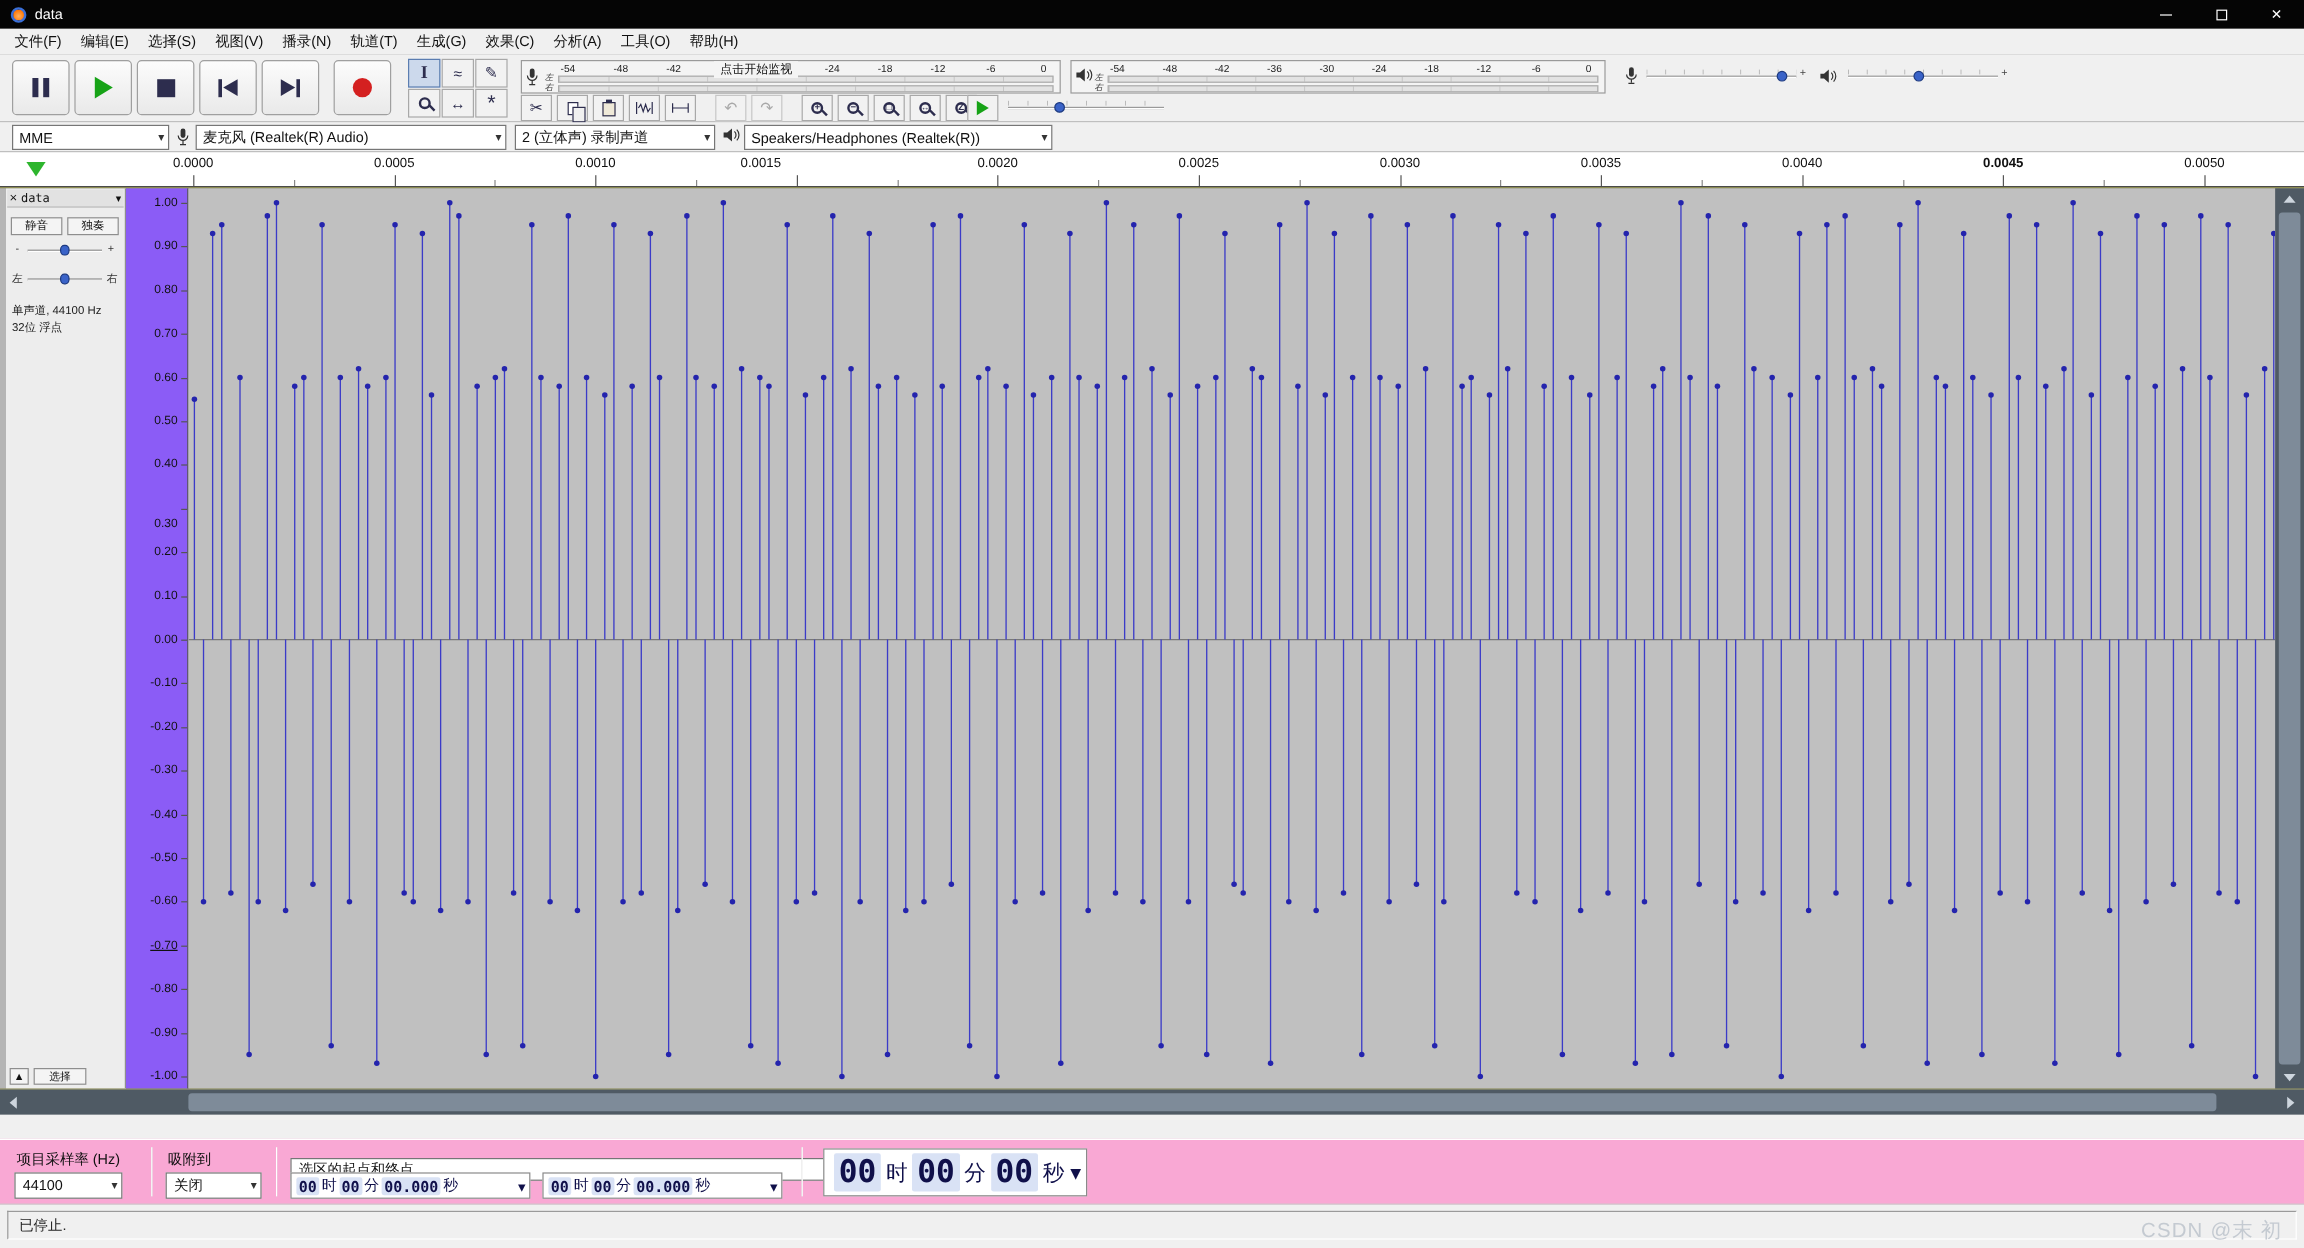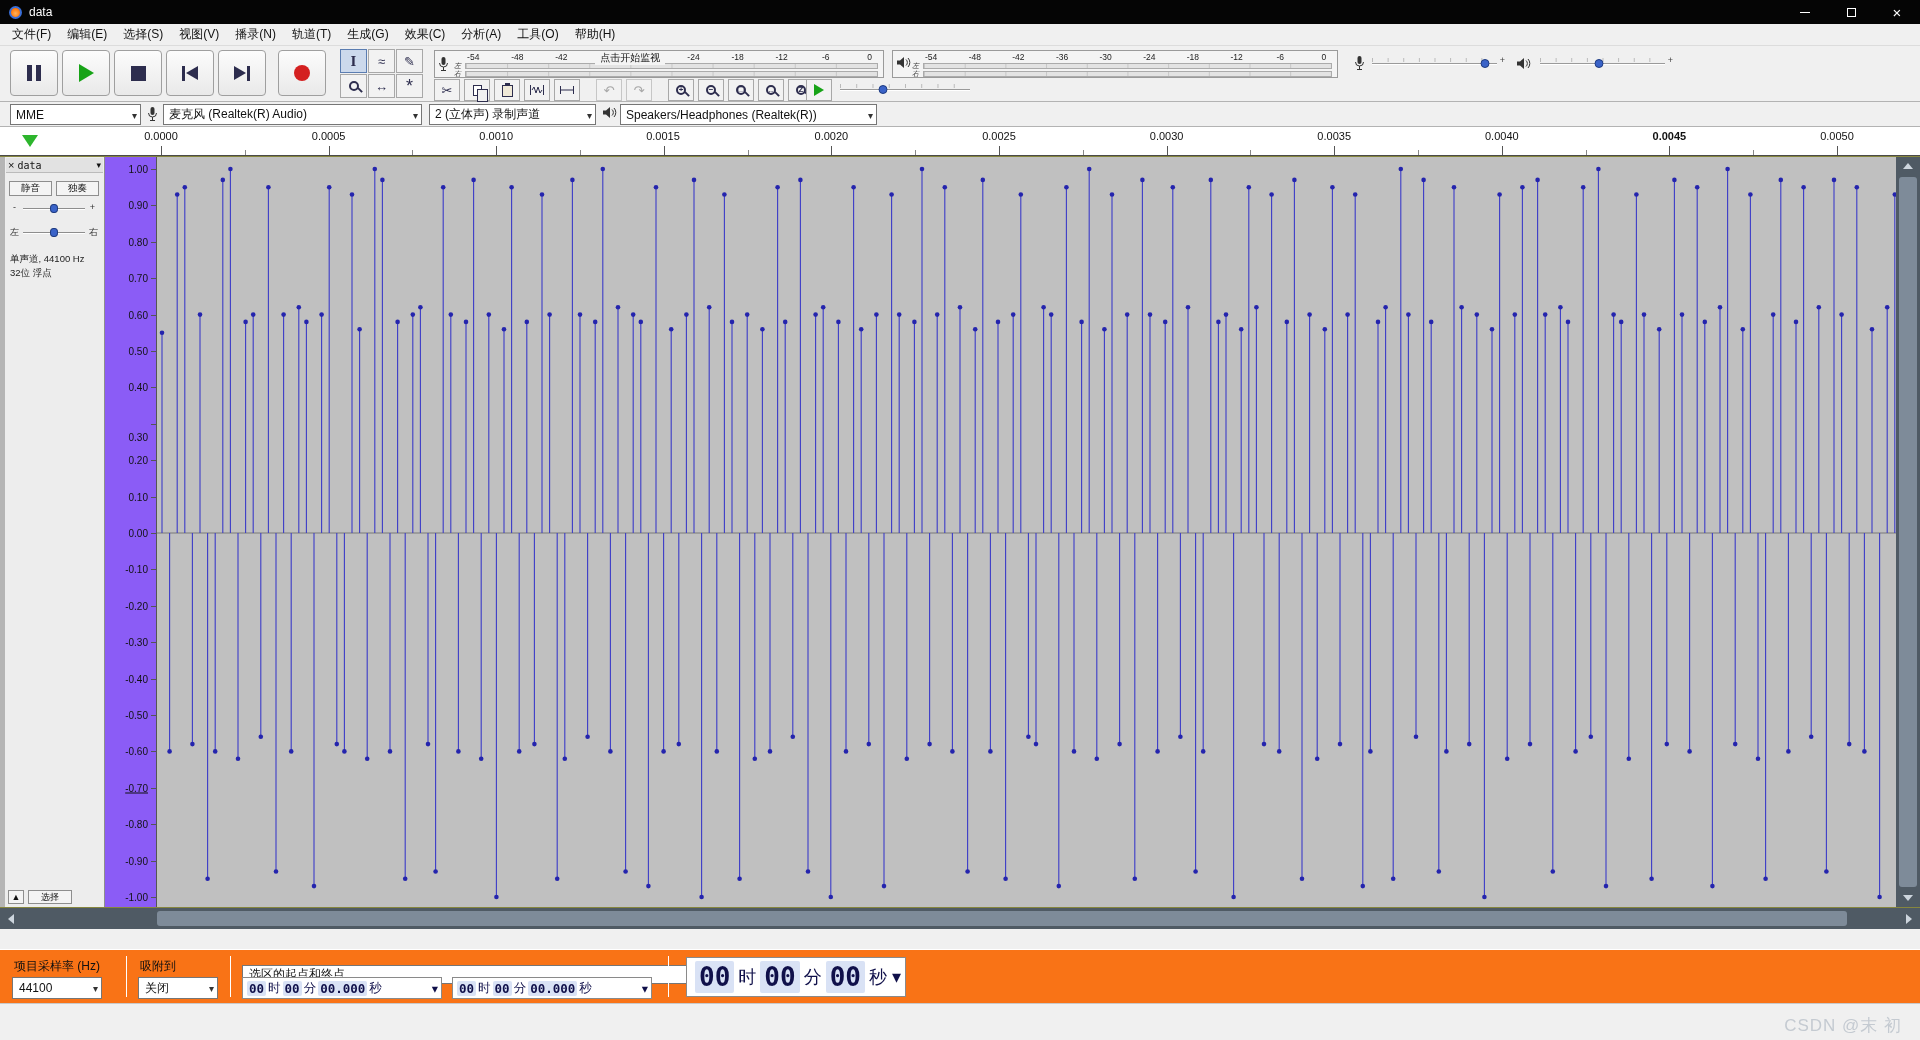--- a/index.html
+++ b/index.html
@@ -112,21 +112,21 @@
 
 .hscroll{position:absolute;left:0;top:908px;width:100%;height:21px;background:#4f5a64}
 .hs-arrow{position:absolute;top:0;width:22px;height:100%;display:flex;align-items:center;justify-content:center}
 .tri-left{width:0;height:0;border-top:5px solid transparent;border-bottom:5px solid transparent;border-right:6px solid #cdd5dd}
 .tri-right{width:0;height:0;border-top:5px solid transparent;border-bottom:5px solid transparent;border-left:6px solid #cdd5dd}
 .hs-thumb{position:absolute;left:157px;width:1690px;top:3px;height:15px;background:#7e8b99;border-radius:3px}
 
 .gapband{position:absolute;left:0;top:929px;width:100%;height:20px;background:#f0f0f0}
 
 
-.selbar{position:absolute;left:0;top:949px;width:100%;height:55px;background:#f97316;border-top:1px solid #fff;border-bottom:1px solid #c9c9c9}
+.selbar{position:absolute;left:0;top:949px;width:100%;height:55px;background:#f9a8d4;border-top:1px solid #fff;border-bottom:1px solid #c9c9c9}
 .sb-label{position:absolute;top:8px;font-size:12px;color:#111;white-space:nowrap}
 .combo{position:absolute;height:22px;background:#fff;border:1px solid #767676;display:flex;align-items:center;padding:0 18px 0 6px;font-size:12px;white-space:nowrap;overflow:hidden}
 .combo.flat{height:19px}
 .vsep{position:absolute;top:6px;bottom:6px;width:1px;background:#c3c3c3;border-right:1px solid #fff}
 .timefield{position:absolute;height:22px;background:#fff;border:1px solid #8a8a8a;display:flex;align-items:center;gap:2px;padding:0 14px 0 4px;font-size:12.5px;color:#10104a}
 .timefield b,.bigtime b{font-family:"DejaVu Sans Mono",monospace;font-weight:bold;background:#d9e2f5;padding:0 2px;border-radius:2px}
 .bigtime{position:absolute;top:7px;height:40px;background:#fff;border:1px solid #8a8a8a;display:flex;align-items:center;gap:4px;padding:0 18px 0 8px;font-size:18px;color:#10104a}
 .bigtime b{font-size:26px;padding:1px 4px}
 .caret{font-style:normal}
 
@@ -395,21 +395,21 @@
     <span class="tl-triangle"></span>
   <span class="tl-label" style="left: 161px;">0.0000</span>
       <span class="tl-tick" style="left: 161px;"></span>
       <span class="tl-tick minor" style="left: 244.8px;"></span>
       <span class="tl-label" style="left: 328.6px;">0.0005</span>
       <span class="tl-tick" style="left: 328.6px;"></span>
       <span class="tl-tick minor" style="left: 412.4px;"></span>
       <span class="tl-label" style="left: 496.2px;">0.0010</span>
       <span class="tl-tick" style="left: 496.2px;"></span>
       <span class="tl-tick minor" style="left: 580px;"></span>
-      <span class="tl-label" style="left: 663px;">0.0015</span>
+      <span class="tl-label" style="left: 634px;">0.0015</span>
       <span class="tl-tick" style="left: 663.8px;"></span>
       <span class="tl-tick minor" style="left: 747.6px;"></span>
       <span class="tl-label" style="left: 831.4px;">0.0020</span>
       <span class="tl-tick" style="left: 831.4px;"></span>
       <span class="tl-tick minor" style="left: 915.2px;"></span>
       <span class="tl-label" style="left: 999px;">0.0025</span>
       <span class="tl-tick" style="left: 999px;"></span>
       <span class="tl-tick minor" style="left: 1082.8px;"></span>
       <span class="tl-label" style="left: 1166.6px;">0.0030</span>
       <span class="tl-tick" style="left: 1166.6px;"></span>
@@ -1048,16 +1048,19 @@
         <span>时</span>
       <b>00</b>
         <span>分</span>
       <b>00</b>
         <span>秒</span>
       <i class="caret" style="position:absolute;right:4px">▾</i>
     </div>
   </div>
 
   <div class="statusbar">
+    <div class="status-cell">
+        <span>已停止.</span>
+      </div>
     <span class="watermark">CSDN @末 初</span>
   </div>
 
 </div>
 
 </body></html>

